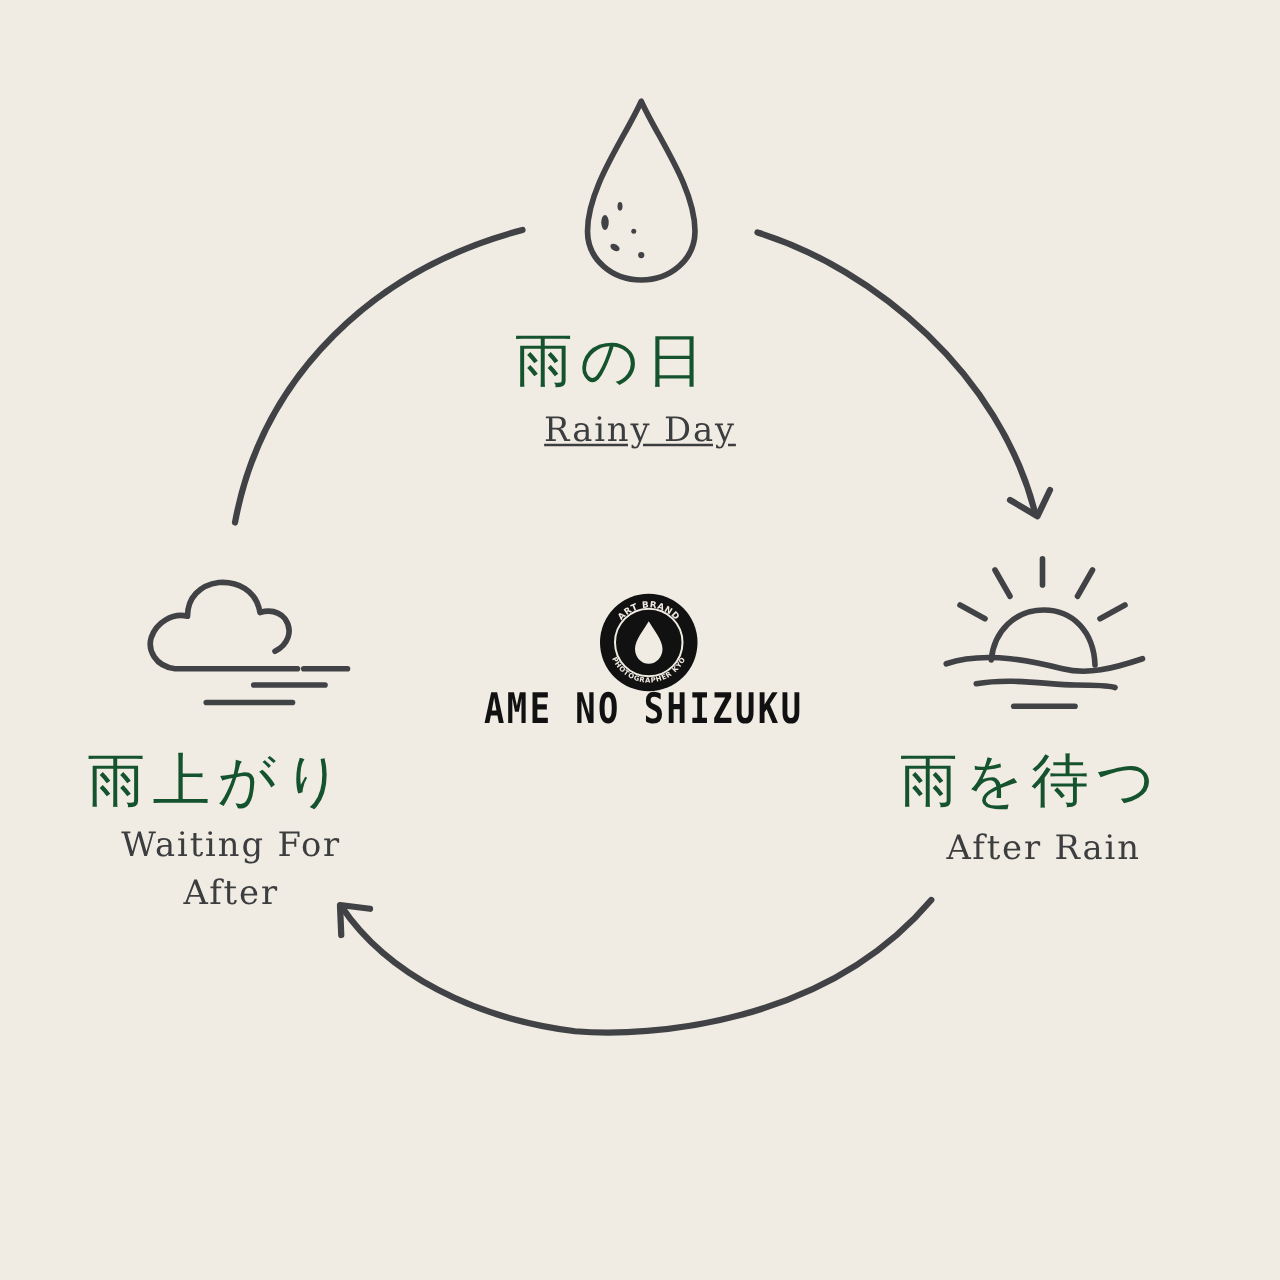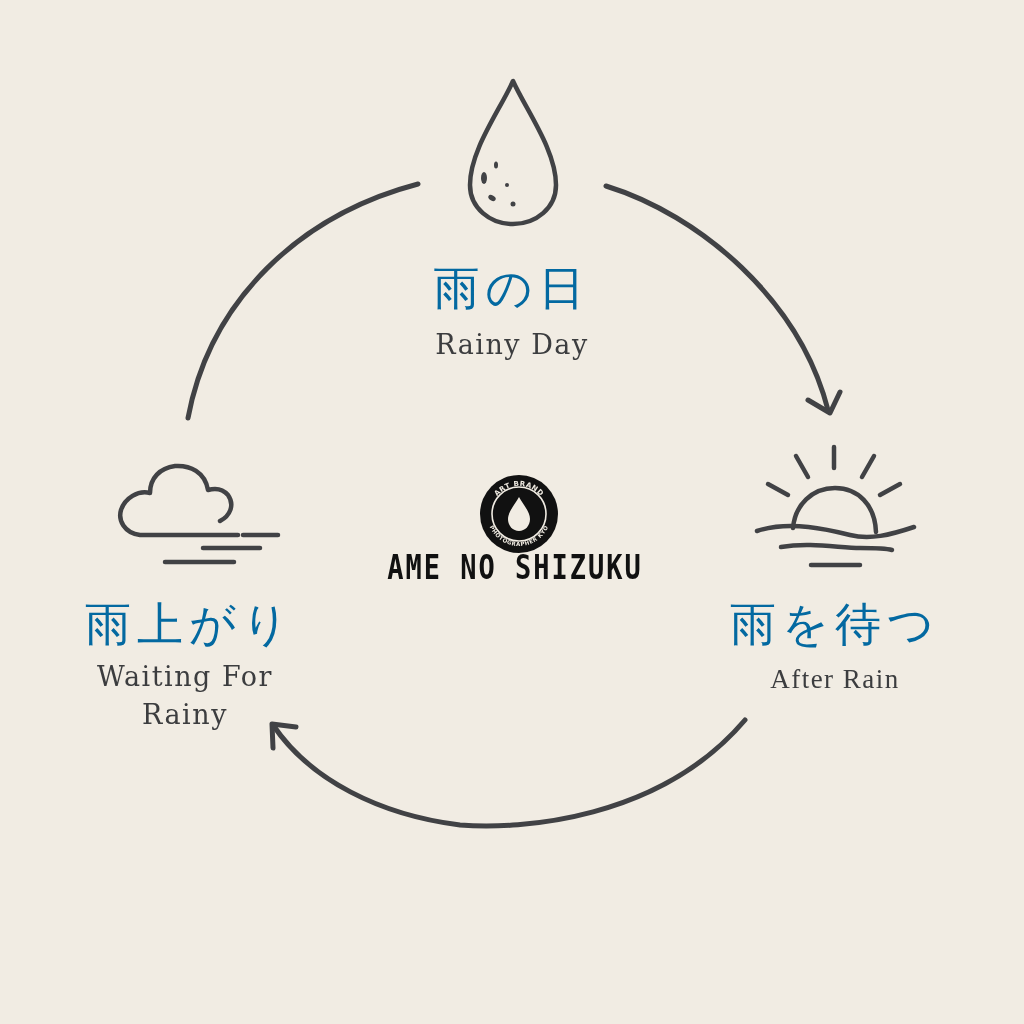--- a/index.html
+++ b/index.html
@@ -32,22 +32,21 @@
       stroke: #414245;
       stroke-width: 4.5;
       stroke-linecap: round;
       stroke-linejoin: round;
     }
     .ja {
       position: absolute;
       font-family: "DejaVu Sans", sans-serif;
       font-size: 46px;
       letter-spacing: 6px;
-      color: #0369a1;
-      text-align: center;
+      color: #14532d;
       white-space: nowrap;
     }
     .en {
       position: absolute;
       font-family: "DejaVu Serif", serif;
       font-size: 27px;
       letter-spacing: 1.5px;
       color: #3c3d3f;
       text-align: center;
       line-height: 38px;
@@ -133,21 +132,21 @@
     <text class="logo-text">
       <textPath href="#logo-top-arc" startOffset="50%" text-anchor="middle">ART BRAND</textPath>
     </text>
     <text class="logo-text" style="font-size:5.5px">
       <textPath href="#logo-bottom-arc" startOffset="50%" text-anchor="middle">PHOTOGRAPHER KYO</textPath>
     </text>
   </g>
 </svg>
 
 <div class="ja" style="left:412px; top:258px; width:200px;">雨の日</div>
-<div class="en" style="left:412px; top:326px; width:200px;">Rainy Day</div>
+<div class="en" style="left:412px; top:326px; width:200px;text-decoration:underline;">Rainy Day</div>
 
 <div class="ja" style="left:720px; top:594px; width:230px;">雨を待つ</div>
-<div class="en" style="left:730px; top:660px; width:210px;font-family:Liberation Serif, serif;">After Rain</div>
+<div class="en" style="left:730px; top:660px; width:210px;">After Rain</div>
 
 <div class="ja" style="left:70px; top:594px; width:240px;">雨上がり</div>
-<div class="en" style="left:85px; top:658px; width:200px;">Waiting For Rainy</div>
+<div class="en" style="left:85px; top:658px; width:200px;">Waiting For After</div>
 
 <div class="brand">AME NO SHIZUKU</div>
 
 </body></html>

